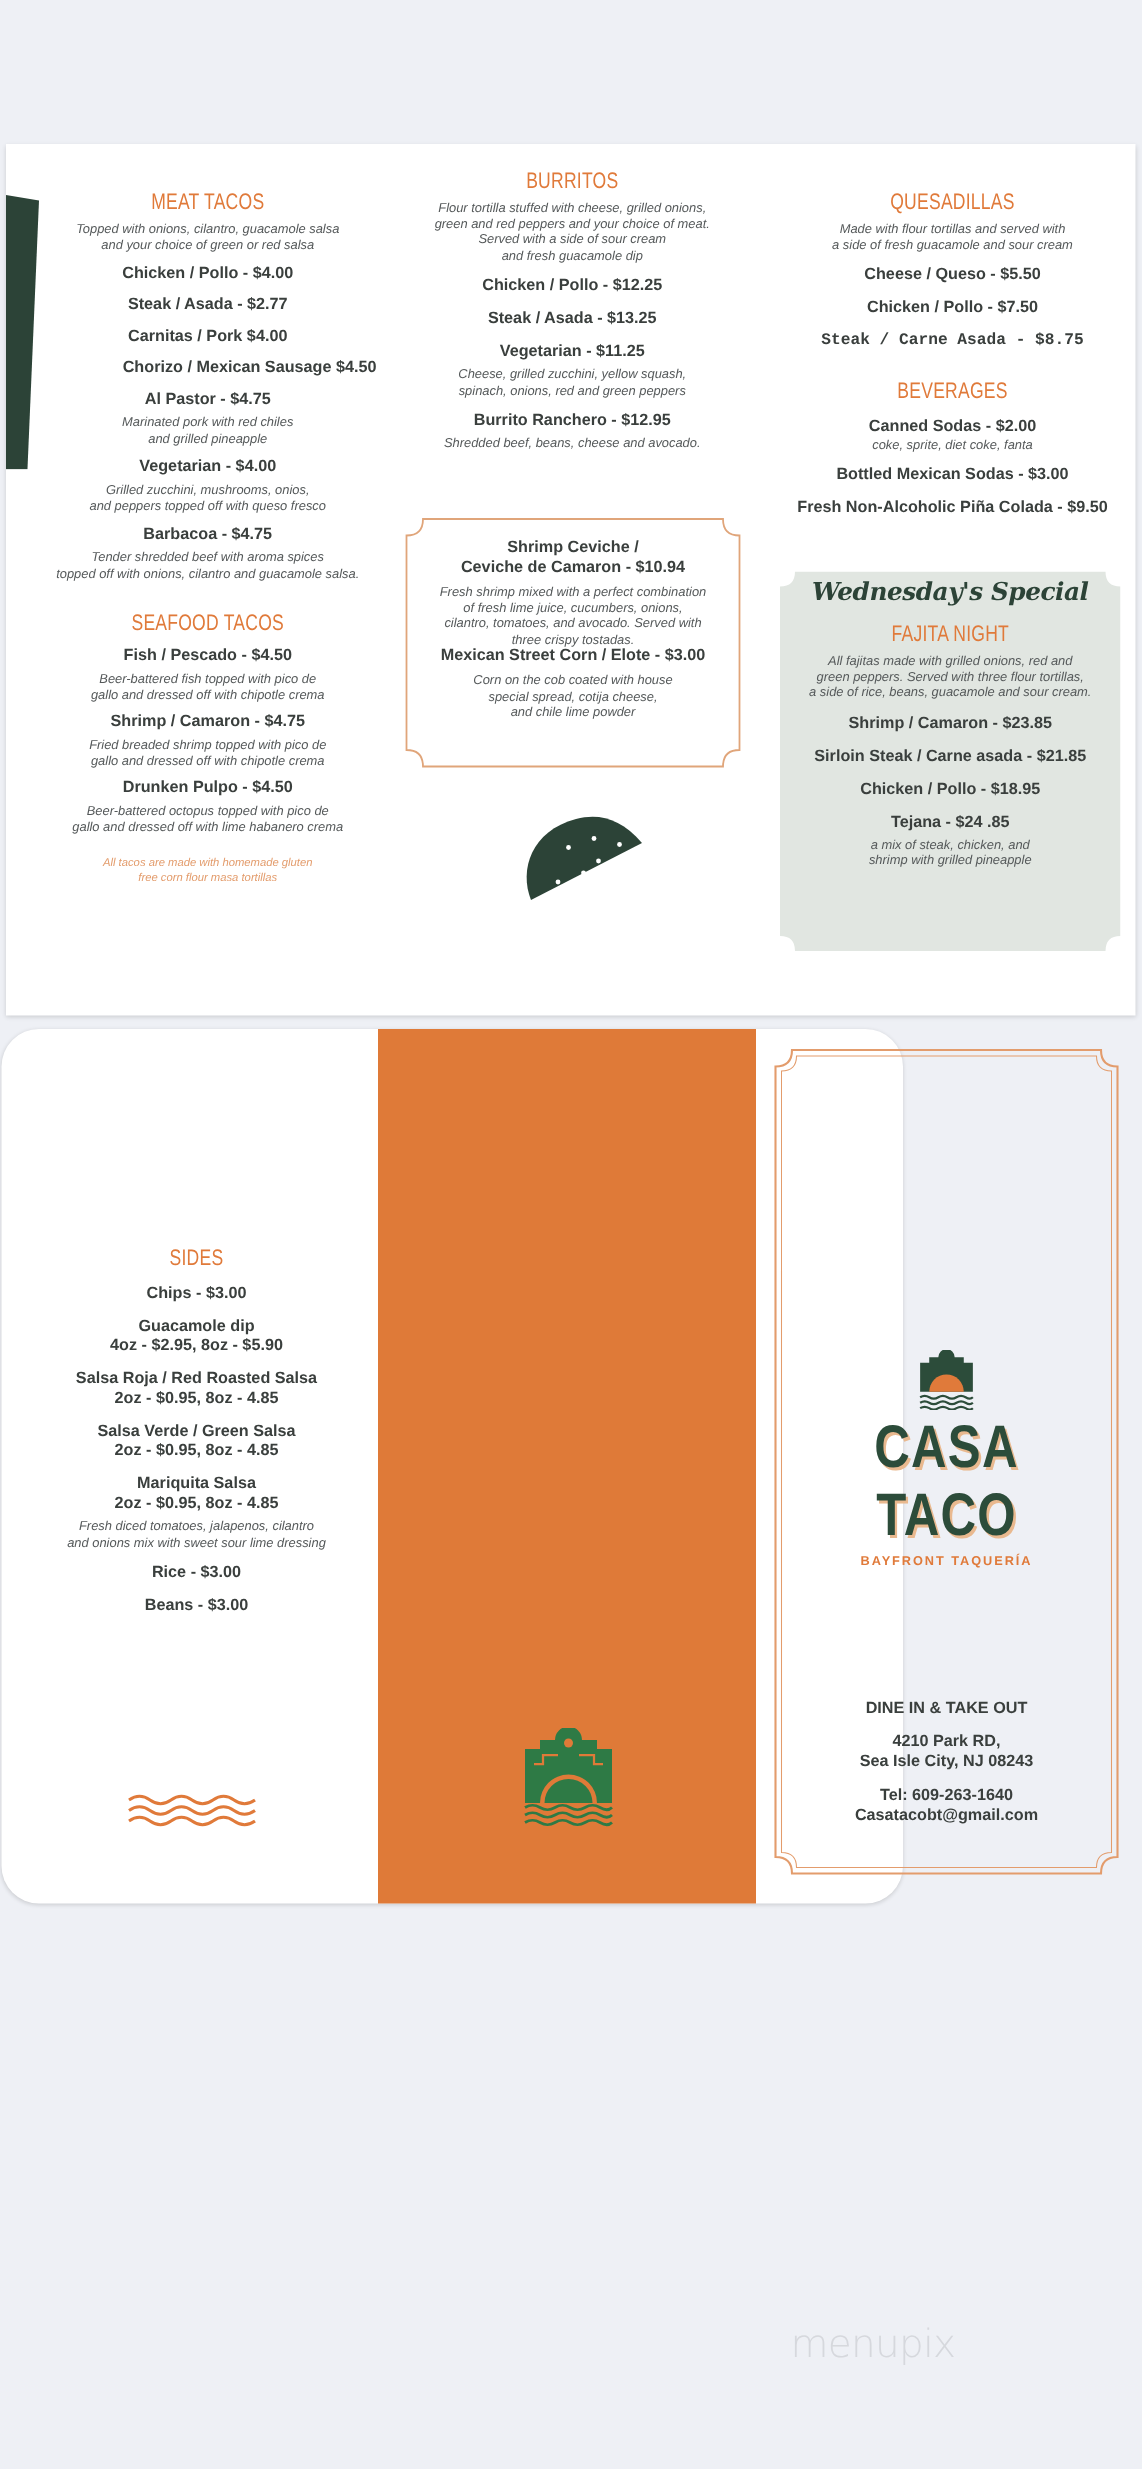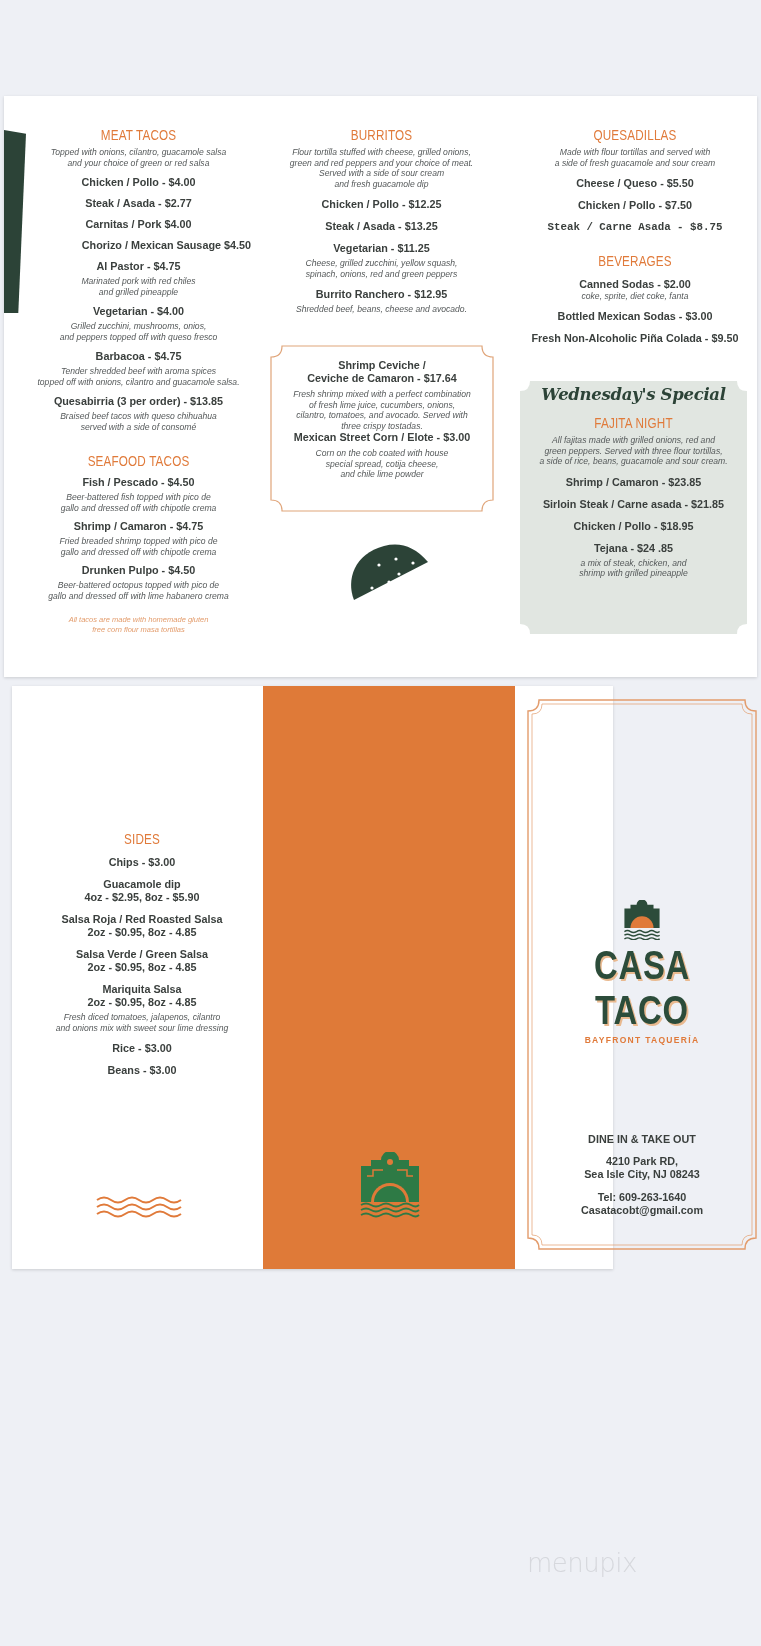--- a/index.html
+++ b/index.html
@@ -1,21 +1,21 @@
 <!DOCTYPE html>
 <html><head>
 <meta charset="utf-8">
 <style>
   * { box-sizing: border-box; margin: 0; padding: 0; }
   html, body { width: 761px; height: 1646px; background: #eef0f5; overflow: hidden; }
   body { position: relative; font-family: "Liberation Sans", sans-serif; color: #3a3f3d; }
 
   .panel { position: absolute; background: #fff; box-shadow: 0 1px 3px rgba(0,0,0,0.15); }
   #top-panel { left: 4px; top: 96px; width: 753px; height: 581px; }
-  #bottom-panel { left: 12px; top: 686px; width: 601px; height: 583px; }
+  #bottom-panel { left: 1px; top: 686px; width: 601px; height: 583px; border-radius: 25px; }
 
   .col { position: absolute; top: 0; text-align: center; }
   .heading {
     font-family: "Liberation Sans Narrow", "Liberation Sans", sans-serif;
     color: #e07a3a; font-size: 15px; font-weight: normal;
     letter-spacing: 0.2px; transform: scaleX(0.78); display: block;
     margin-bottom: 4px; text-transform: uppercase;
   }
   .desc { font-style: italic; font-size: 8.6px; line-height: 10.5px; color: #55595a; }
   .item { font-weight: bold; font-size: 10.8px; color: #3a3f3d; line-height: 13px; }
@@ -108,27 +108,20 @@
             <div>and peppers topped off with queso fresco</div>
           </div>
         </div>
         <div class="block" style="margin-top: 8px;">
           <div class="item">Barbacoa - $4.75</div>
           <div class="desc">
             <div>Tender shredded beef with aroma spices</div>
             <div>topped off with onions, cilantro and guacamole salsa.</div>
           </div>
         </div>
-        <div class="block" style="margin-top: 8px;">
-          <div class="item">Quesabirria (3 per order) - $13.85</div>
-          <div class="desc">
-            <div>Braised beef tacos with queso chihuahua</div>
-            <div>served with a side of consomé</div>
-          </div>
-        </div>
       </div>
 
     <div style="height:20px"></div>
     <span class="heading">SEAFOOD TACOS</span>
     <div id="seafood-items">
         <div class="block" style="margin-top: 7px;">
           <div class="item">Fish / Pescado - $4.50</div>
           <div class="desc">
             <div>Beer-battered fish topped with pico de</div>
             <div>gallo and dressed off with chipotle crema</div>
@@ -148,21 +141,21 @@
             <div>gallo and dressed off with lime habanero crema</div>
           </div>
         </div>
       </div>
     <div class="note" style="margin-top:14px;">
       <div>All tacos are made with homemade gluten</div>
       <div>free corn flour masa tortillas</div>
     </div>
   </div>
 
-  <div class="col" style="left:265px; width:225px; top:30px;text-align:center;">
+  <div class="col" style="left:265px; width:225px; top:16px;text-align:center;">
     <span class="heading">BURRITOS</span>
     <div class="desc">
       <div>Flour tortilla stuffed with cheese, grilled onions,</div>
       <div>green and red peppers and your choice of meat.</div>
       <div>Served with a side of sour cream</div>
       <div>and fresh guacamole dip</div>
     </div>
     <div id="burrito-items">
         <div class="block" style="margin-top: 9px;">
           <div class="item">Chicken / Pollo - $12.25</div>
@@ -186,21 +179,21 @@
       </div>
   </div>
 
   <div id="ceviche-box">
     <svg width="224" height="167" viewBox="0 0 224 167">
       <path d="M12 1 H212 Q212 12 223 12 V155 Q212 155 212 166 H12 Q12 155 1 155 V12 Q12 12 12 1 Z" fill="none" stroke="#e0a57a" stroke-width="1.2"></path>
     </svg>
     <div class="inner">
       <div>
         <div class="item">Shrimp Ceviche /</div>
-        <div class="item">Ceviche de Camaron - $17.64</div>
+        <div class="item">Ceviche de Camaron - $10.94</div>
         <div class="desc" style="margin-top:4px;">
           <div>Fresh shrimp mixed with a perfect combination</div>
           <div>of fresh lime juice, cucumbers, onions,</div>
           <div>cilantro, tomatoes, and avocado. Served with</div>
           <div>three crispy tostadas.</div>
         </div>
       </div>
       <div style="">
         <div class="item">Mexican Street Corn / Elote - $3.00</div>
         <div class="desc" style="margin-top:4px;">

